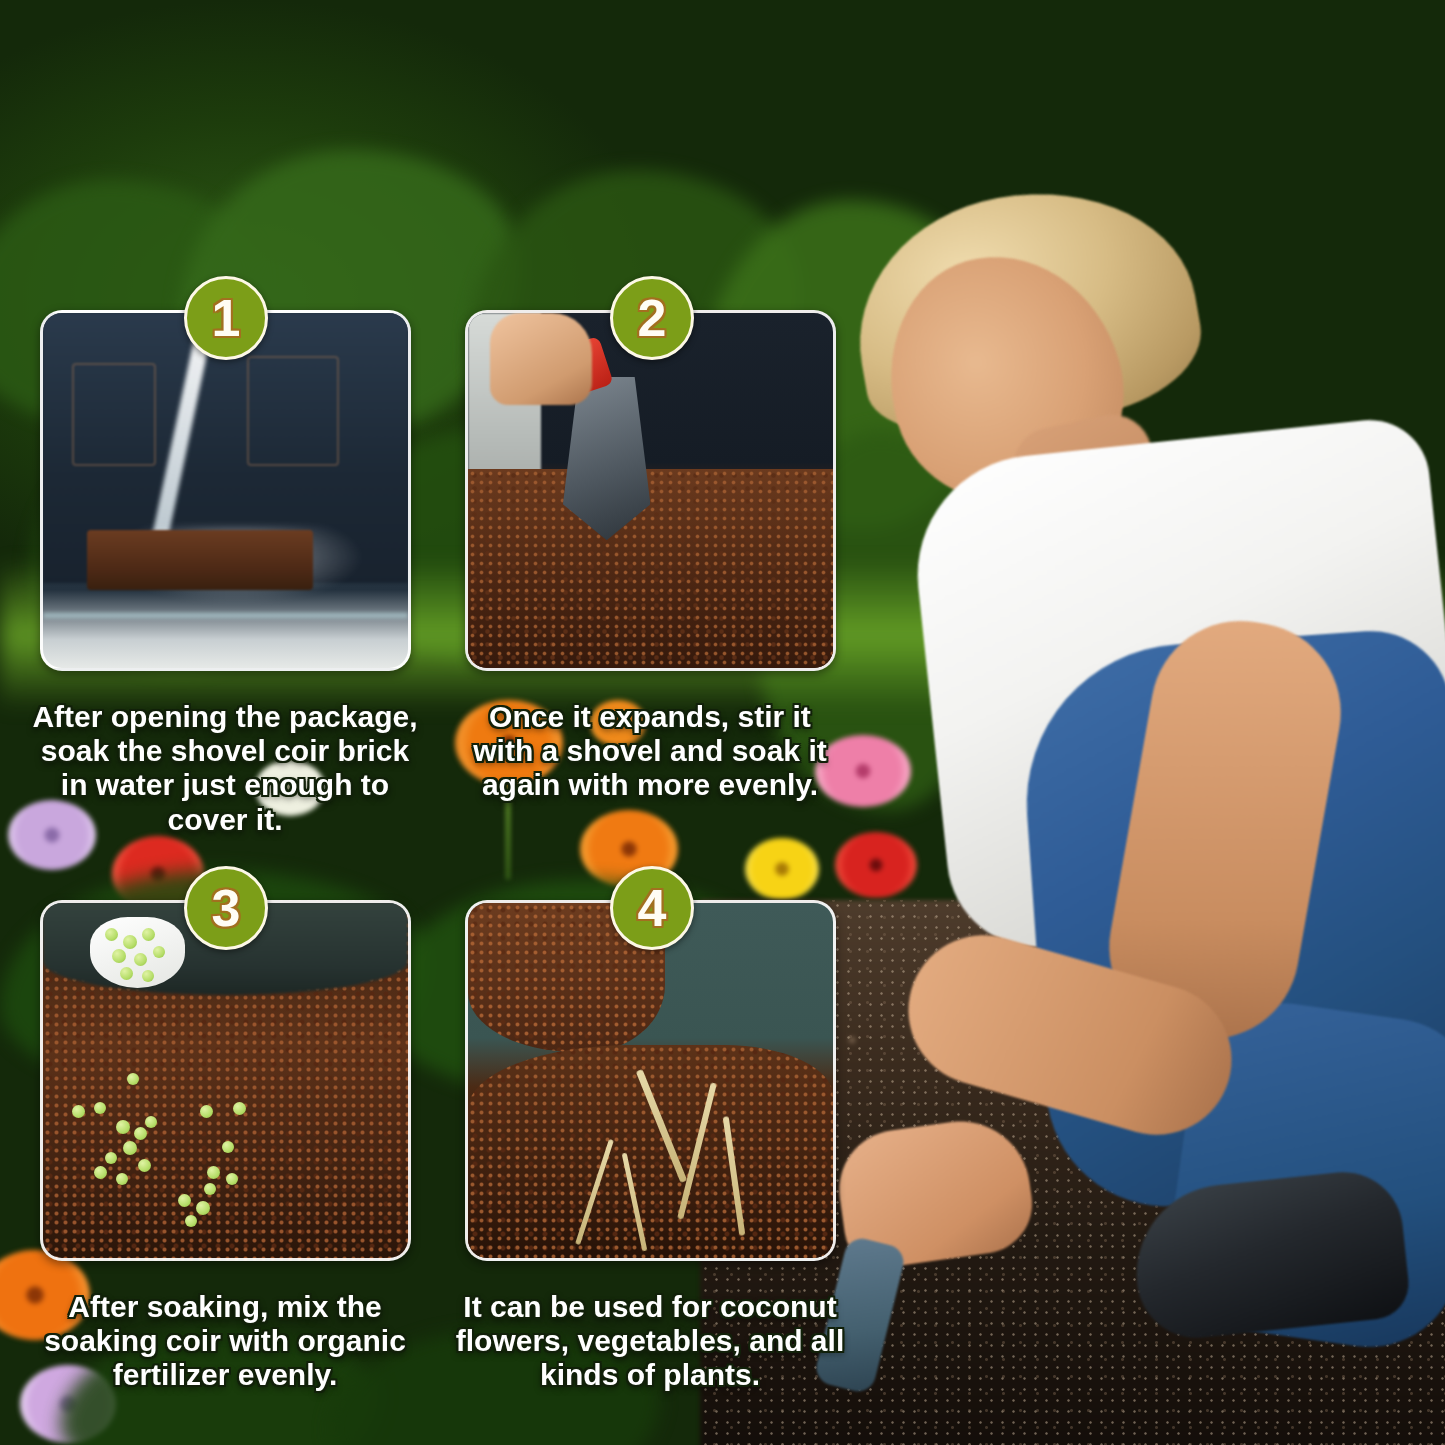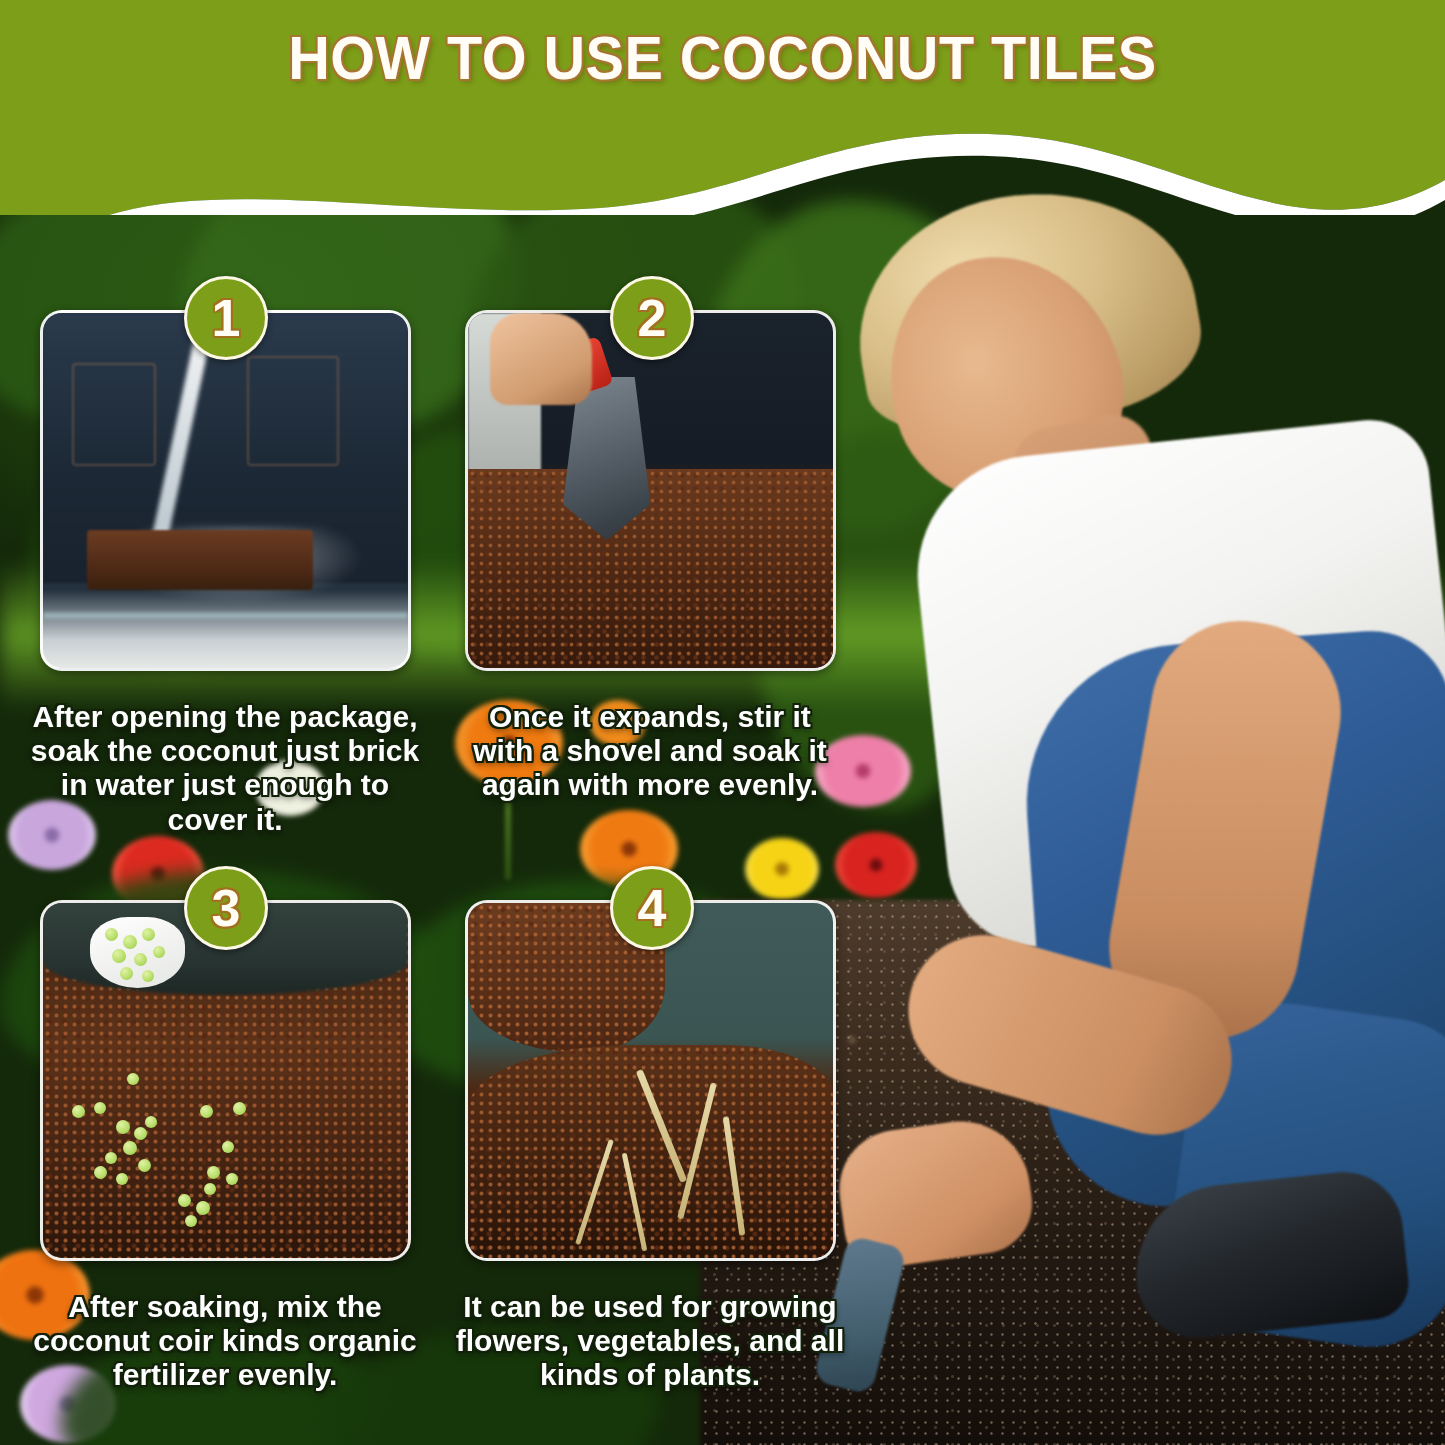--- a/index.html
+++ b/index.html
@@ -229,44 +229,37 @@
     <div class="fig-shirt"></div>
     <div class="fig-jeans"></div>
     <div class="fig-jeans2"></div>
     <div class="fig-arm"></div>
     <div class="fig-arm2"></div>
     <div class="fig-boot"></div>
     <div class="fig-hand"></div>
     <div class="fig-trowel"></div>
   </div>
 
-  <div class="header">
-    <svg width="1445" height="215" viewBox="0 0 1445 215">
-      <path d="M0,0 H1445 V180 C1300,262 1180,150 1020,136 C840,120 760,196 600,208 C430,220 240,180 120,212 C70,226 30,236 0,244 Z" fill="#7c9e18"></path>
-      <path d="M0,244 C30,236 70,226 120,212 C240,180 430,220 600,208 C760,196 840,120 1020,136 C1180,150 1300,262 1445,180 L1445,200 C1300,284 1180,172 1020,158 C840,142 760,218 600,230 C430,242 240,202 120,234 C70,248 30,258 0,266 Z" fill="#ffffff"></path>
-    </svg>
-    <div class="title">HOW TO USE COCONUT TILES</div>
-  </div>
 
   <div class="step">
     <div class="thumb t1" style="left:40px;top:310px;width:365px;height:355px;">
       <div class="thumb-inner">
         <div class="denim"></div>
         <div class="pocket" style="left:8%;top:14%;width:22%;height:28%;"></div>
         <div class="pocket" style="left:56%;top:12%;width:24%;height:30%;"></div>
         <div class="water"></div>
         <div class="splash"></div>
         <div class="brick"></div>
         <div class="trayline"></div>
       </div>
     </div>
     <div class="badge" style="left:184px;top:276px;">
       <span>1</span>
     </div>
-    <div class="caption" style="left:30px;top:700px;width:390px;">After opening the package, soak the coconut just brick in water just enough to cover it.</div>
+    <div class="caption" style="left:30px;top:700px;width:390px;">After opening the package, soak the shovel coir brick in water just enough to cover it.</div>
   </div>
 
   <div class="step">
     <div class="thumb t2" style="left:465px;top:310px;width:365px;height:355px;">
       <div class="thumb-inner">
         <div class="wall"></div>
         <div class="coir"></div>
         <div class="shovel"></div>
         <div class="handle"></div>
         <div class="hand"></div>
@@ -309,34 +302,34 @@
         <div class="pellet" style="left:43%;top:57%;width:13px;height:13px;"></div>
         <div class="pellet" style="left:52%;top:56%;width:13px;height:13px;"></div>
         <div class="pellet" style="left:49%;top:67%;width:12px;height:12px;"></div>
         <div class="pellet" style="left:45%;top:74%;width:13px;height:13px;"></div>
         <div class="pellet" style="left:50%;top:76%;width:12px;height:12px;"></div>
       </div>
     </div>
     <div class="badge" style="left:184px;top:866px;">
       <span>3</span>
     </div>
-    <div class="caption" style="left:30px;top:1290px;width:390px;">After soaking, mix the coconut coir kinds organic fertilizer evenly.</div>
+    <div class="caption" style="left:30px;top:1290px;width:390px;">After soaking, mix the soaking coir with organic fertilizer evenly.</div>
   </div>
 
   <div class="step">
     <div class="thumb t4" style="left:465px;top:900px;width:365px;height:355px;">
       <div class="thumb-inner">
         <div class="coir-top"></div>
         <div class="coir-bot"></div>
         <div class="root" style="left:52%;top:46%;width:7px;height:120px;transform:rotate(-22deg);"></div>
         <div class="root" style="left:62%;top:50%;width:6px;height:140px;transform:rotate(14deg);"></div>
         <div class="root" style="left:72%;top:60%;width:6px;height:120px;transform:rotate(-8deg);"></div>
         <div class="root" style="left:34%;top:66%;width:5px;height:110px;transform:rotate(18deg);"></div>
         <div class="root" style="left:45%;top:70%;width:5px;height:100px;transform:rotate(-12deg);"></div>
       </div>
     </div>
     <div class="badge" style="left:610px;top:866px;">
       <span>4</span>
     </div>
-    <div class="caption" style="left:455px;top:1290px;width:390px;">It can be used for growing flowers, vegetables, and all kinds of plants.</div>
+    <div class="caption" style="left:455px;top:1290px;width:390px;">It can be used for coconut flowers, vegetables, and all kinds of plants.</div>
   </div>
 
 </div>
 
 </body></html>

